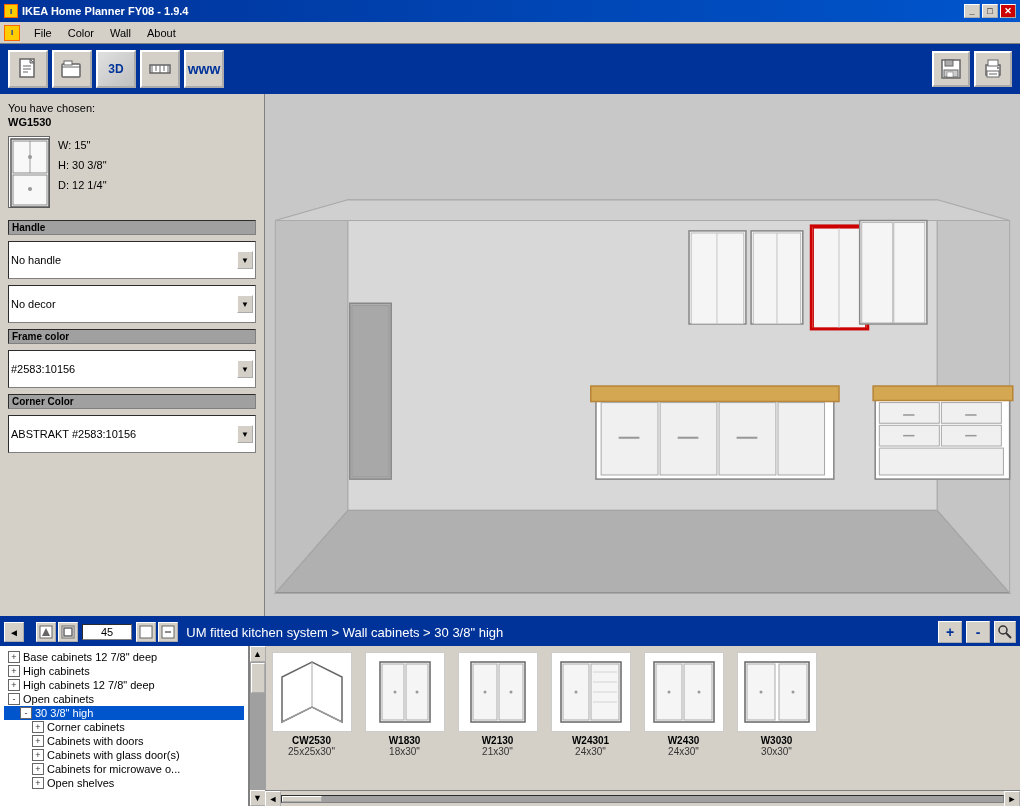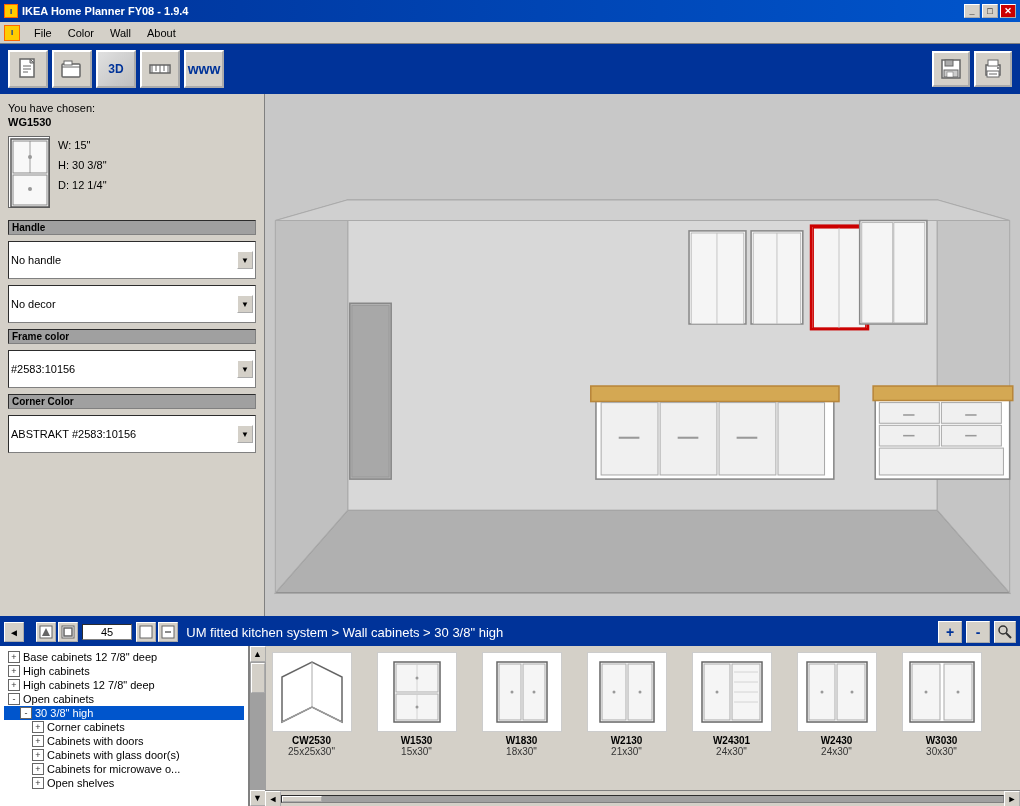--- a/index.html
+++ b/index.html
@@ -251,21 +251,21 @@
       font-size: 9px;
       cursor: pointer;
     }
     .tree-scroll-track { flex: 1; width: 16px; background: #a0a0a0; }
     .tree-scroll-thumb { width: 14px; height: 30px; background: #d4d0c8; border: 1px outset #fff; margin: 1px; }
     .products-scroll-container {
       display: flex;
       height: 100%;
       align-items: flex-start;
       padding: 4px;
-      gap: 20px;
+      gap: 8px;
     }
     .product-item {
       width: 85px;
       display: flex;
       flex-direction: column;
       align-items: center;
       cursor: pointer;
       padding: 2px;
       flex-shrink: 0;
     }
@@ -615,35 +615,20 @@
               <line x1="35" y1="5" x2="35" y2="50" stroke="#aaa" stroke-width="1"></line>
               <line x1="35" y1="50" x2="5" y2="65" stroke="#aaa" stroke-width="1"></line>
               <line x1="35" y1="50" x2="65" y2="65" stroke="#aaa" stroke-width="1"></line>
             </svg>
           </div>
           <div class="product-name">CW2530</div>
           <div class="product-dims">25x25x30"</div>
         </div>
 
 
-        <div class="product-item">
-          <div class="product-img">
-            <svg width="70" height="70" viewBox="0 0 70 70">
-              <rect x="12" y="5" width="46" height="60" fill="white" stroke="#666" stroke-width="1.5"></rect>
-              <rect x="14" y="7" width="42" height="28" fill="#f5f5f5" stroke="#aaa" stroke-width="1"></rect>
-              <rect x="14" y="37" width="42" height="26" fill="#f5f5f5" stroke="#aaa" stroke-width="1"></rect>
-              <line x1="35" y1="7" x2="35" y2="35" stroke="#ccc" stroke-width="0.8"></line>
-              <line x1="35" y1="37" x2="35" y2="63" stroke="#ccc" stroke-width="0.8"></line>
-              <circle cx="35" cy="21" r="1.5" fill="#999"></circle>
-              <circle cx="35" cy="50" r="1.5" fill="#999"></circle>
-            </svg>
-          </div>
-          <div class="product-name">W1530</div>
-          <div class="product-dims">15x30"</div>
-        </div>
 
         <div class="product-item">
           <div class="product-img">
             <svg width="70" height="70" viewBox="0 0 70 70">
               <rect x="10" y="5" width="50" height="60" fill="white" stroke="#666" stroke-width="1.5"></rect>
               <rect x="12" y="7" width="22" height="56" fill="#f5f5f5" stroke="#aaa" stroke-width="1"></rect>
               <rect x="36" y="7" width="22" height="56" fill="#f5f5f5" stroke="#aaa" stroke-width="1"></rect>
               <circle cx="25" cy="35" r="1.5" fill="#999"></circle>
               <circle cx="47" cy="35" r="1.5" fill="#999"></circle>
             </svg>

